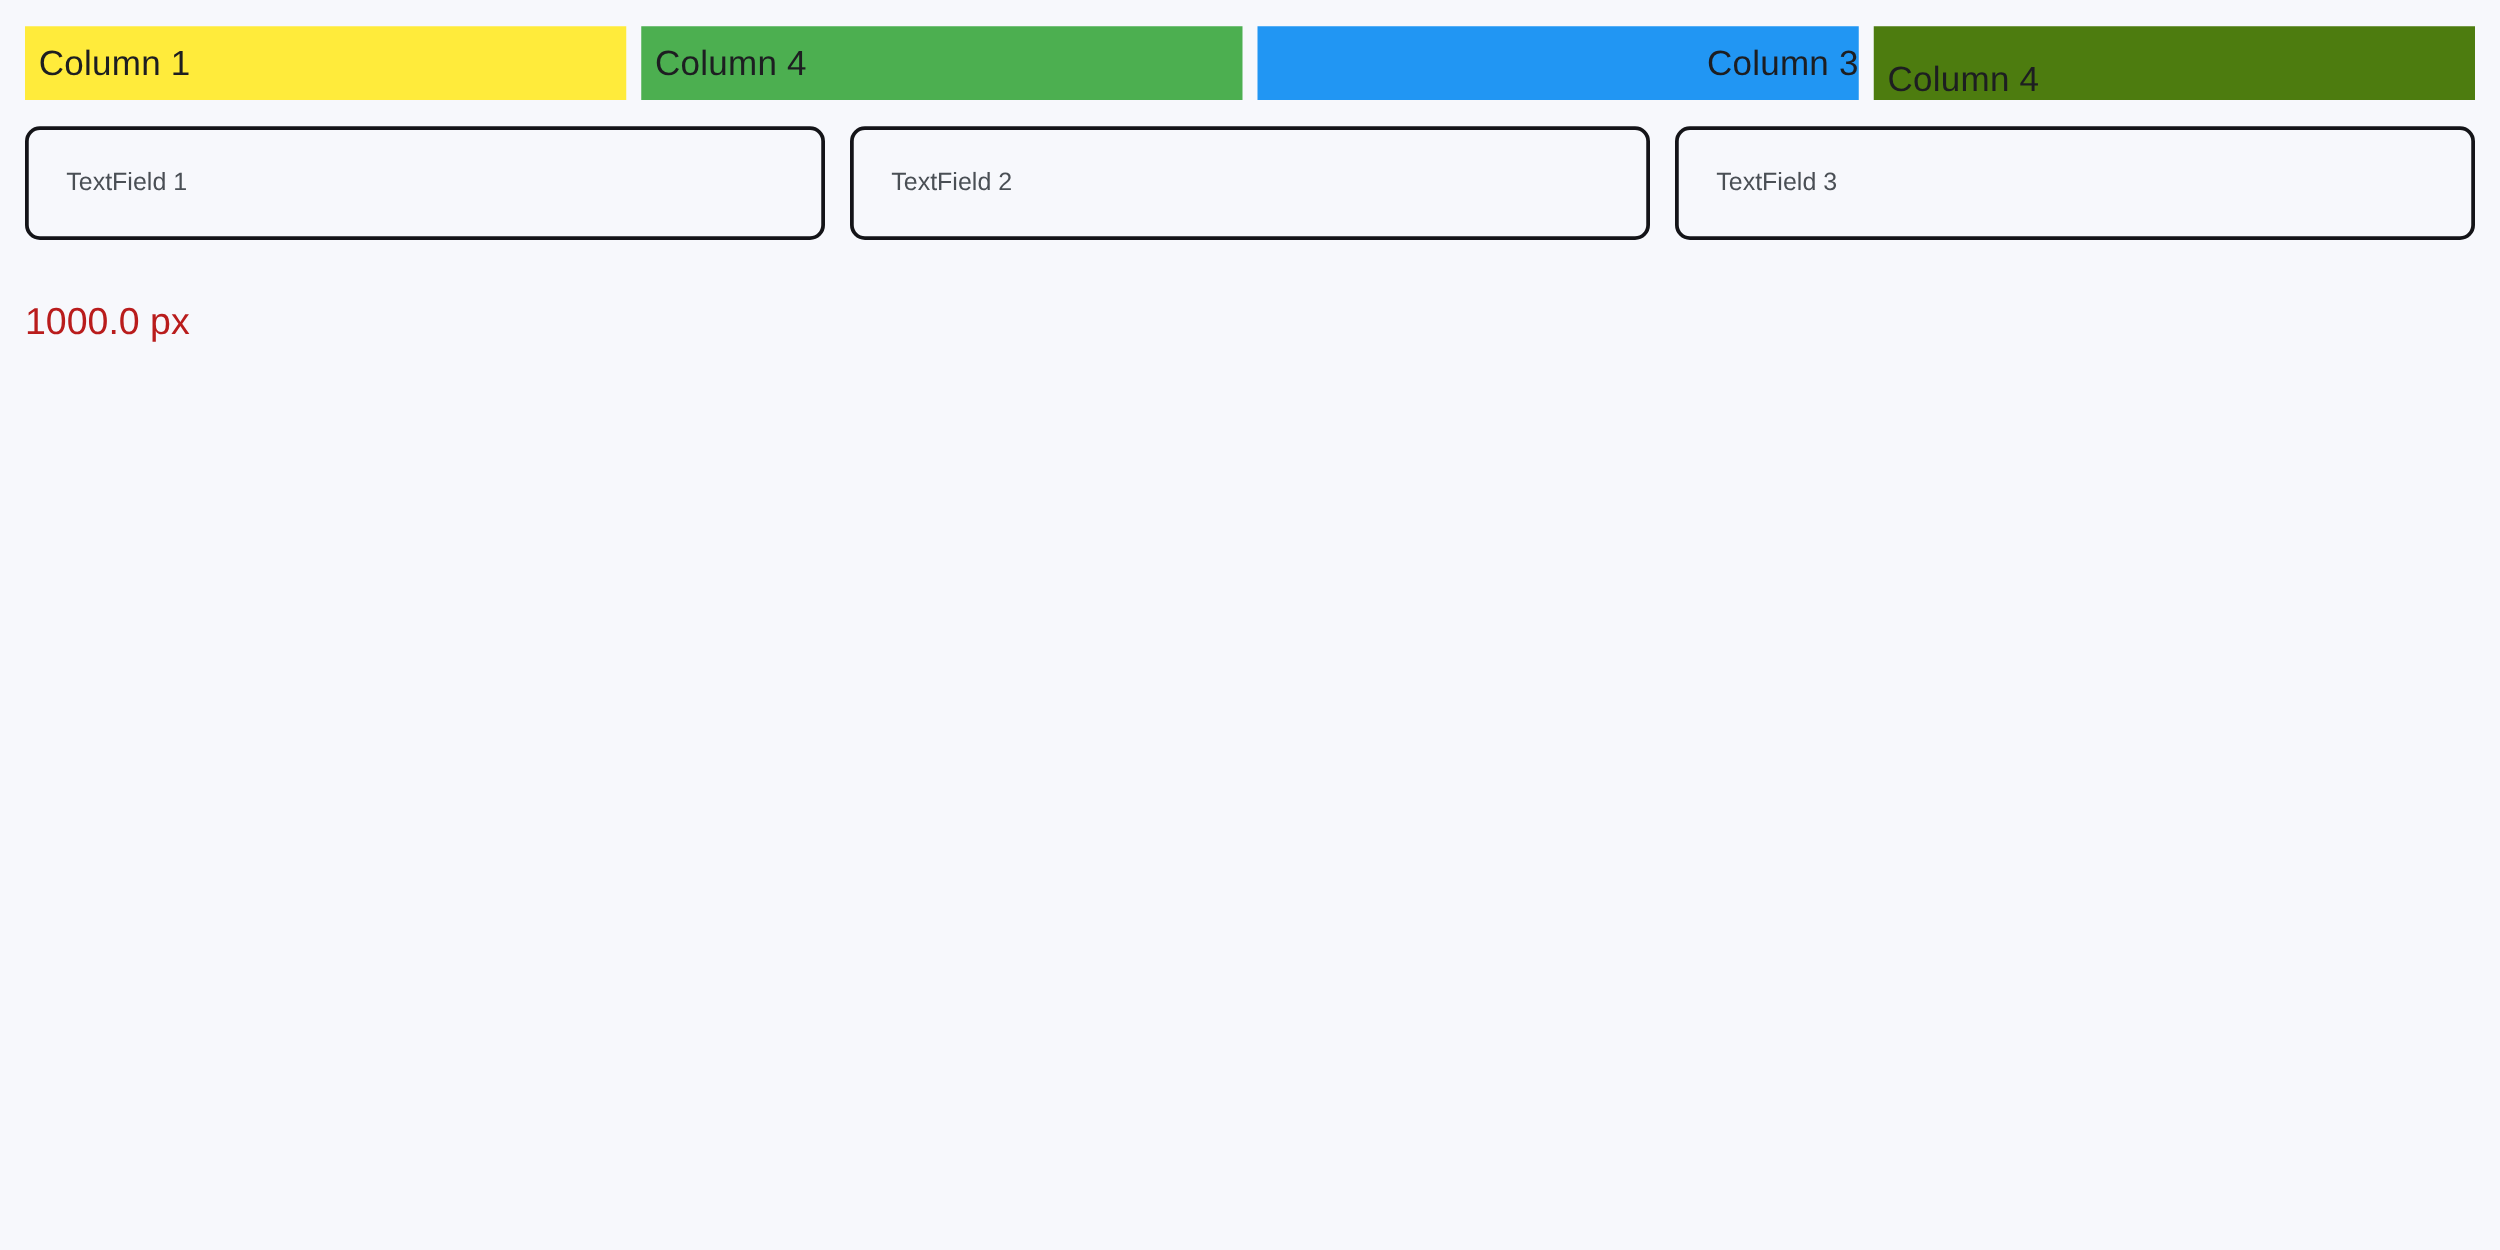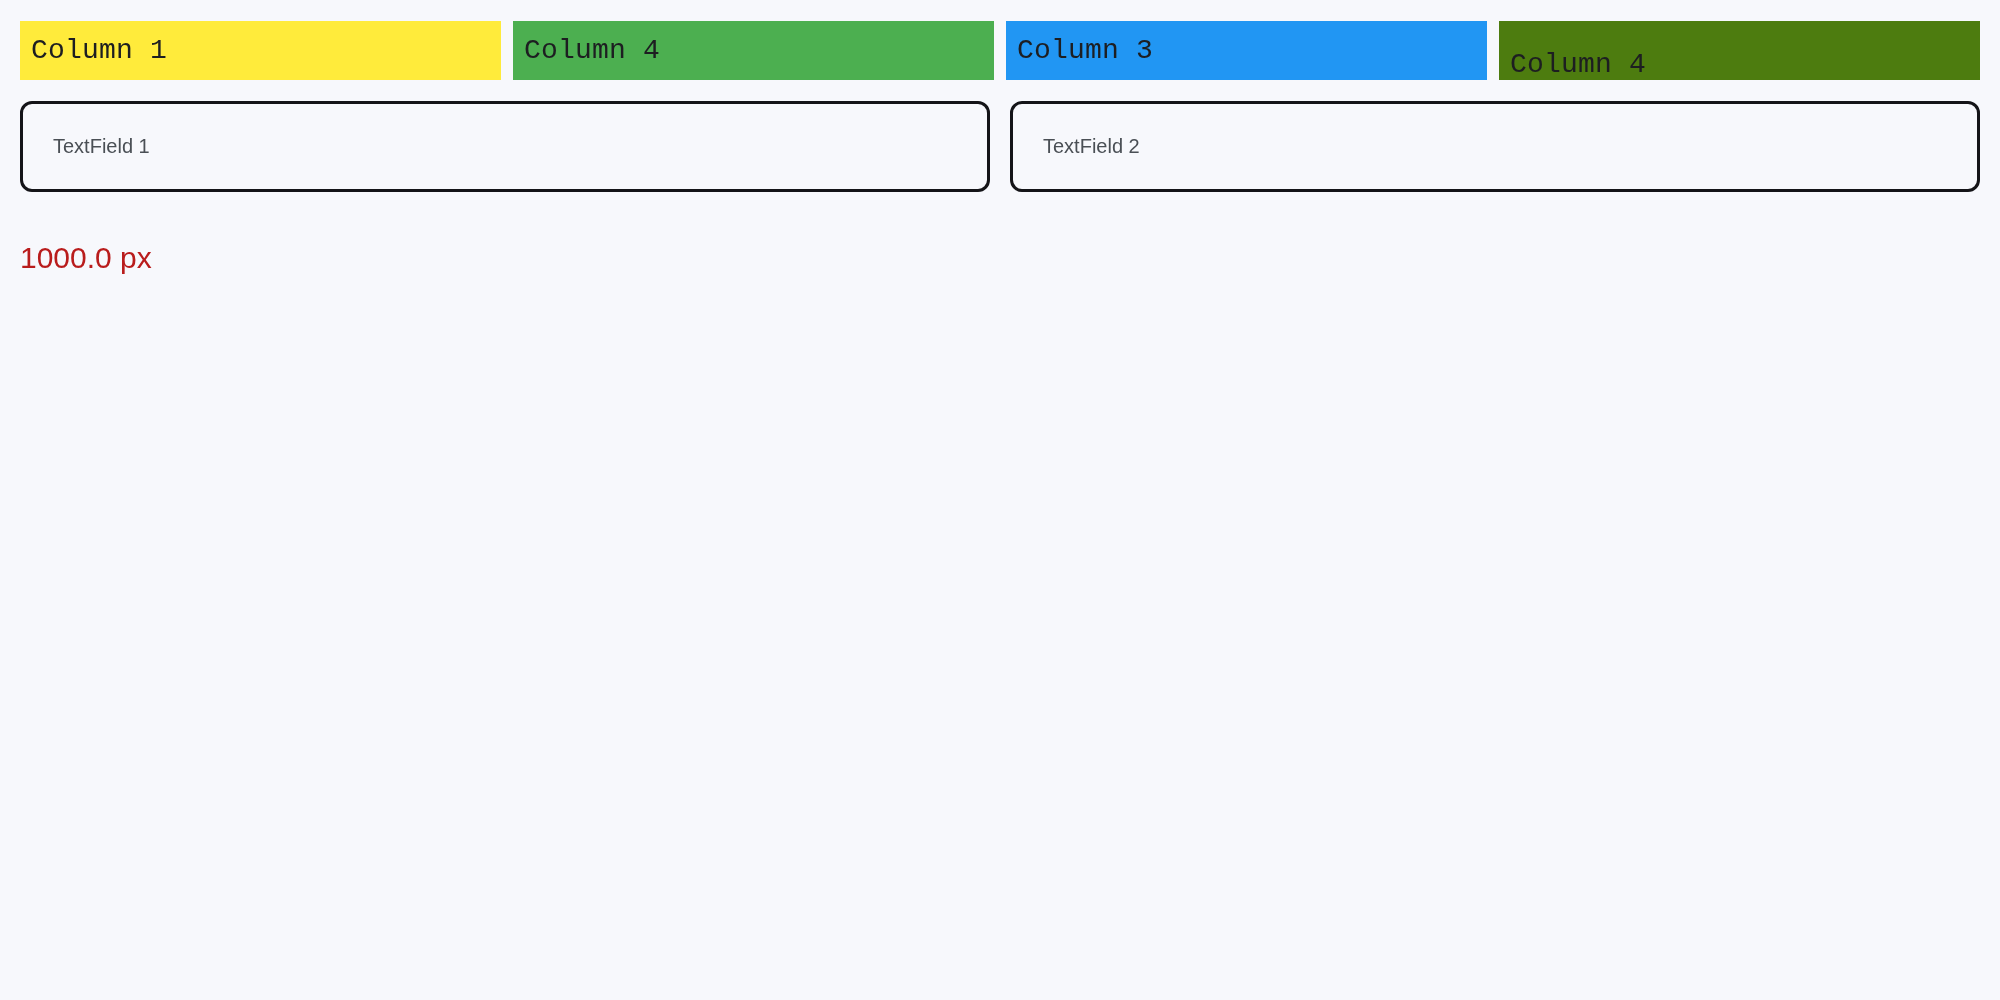--- a/index.html
+++ b/index.html
@@ -11,21 +11,20 @@
     overflow: hidden;
     font-family: "Liberation Sans", sans-serif;
   }
   body { background: #F7F8FC; }
 
   .columns-row {
     display: flex;
     gap: 12px;
     padding: 0 20px;
     margin-top: 21px;
-    font-family: Liberation Mono, monospace;
   }
   .column-bar {
     flex: 1;
     height: 59px;
     display: flex;
     align-items: center;
     padding-left: 11px;
   }
   .column-label {
     font-size: 28px;
@@ -65,26 +64,27 @@
 </head>
 <body style="background: rgb(247, 248, 252);">
 
 <div class="columns-row">
   <div class="column-bar" style="background-color: rgb(255, 235, 59);">
     <span class="column-label">Column 1</span>
   </div>
   <div class="column-bar" style="background-color: rgb(76, 175, 80);">
     <span class="column-label">Column 4</span>
   </div>
-  <div class="column-bar" style="background-color: rgb(33, 150, 243);">
+  <div class="column-bar" style="background-color: rgb(33, 150, 243); justify-content: flex-end;">
     <span class="column-label">Column 3</span>
   </div>
   <div class="column-bar" style="background-color: #4d7c0f; align-items: flex-end;">
     <span class="column-label">Column 4</span>
   </div>
 </div>
 
 <div class="fields-row">
   <input class="textfield" type="text" placeholder="TextField 1" style="">
   <input class="textfield" type="text" placeholder="TextField 2" style="">
+  <input class="textfield" type="text" placeholder="TextField 3" style="">
 </div>
 
 <div class="width-label">1000.0 px</div>
 
 </body></html>

